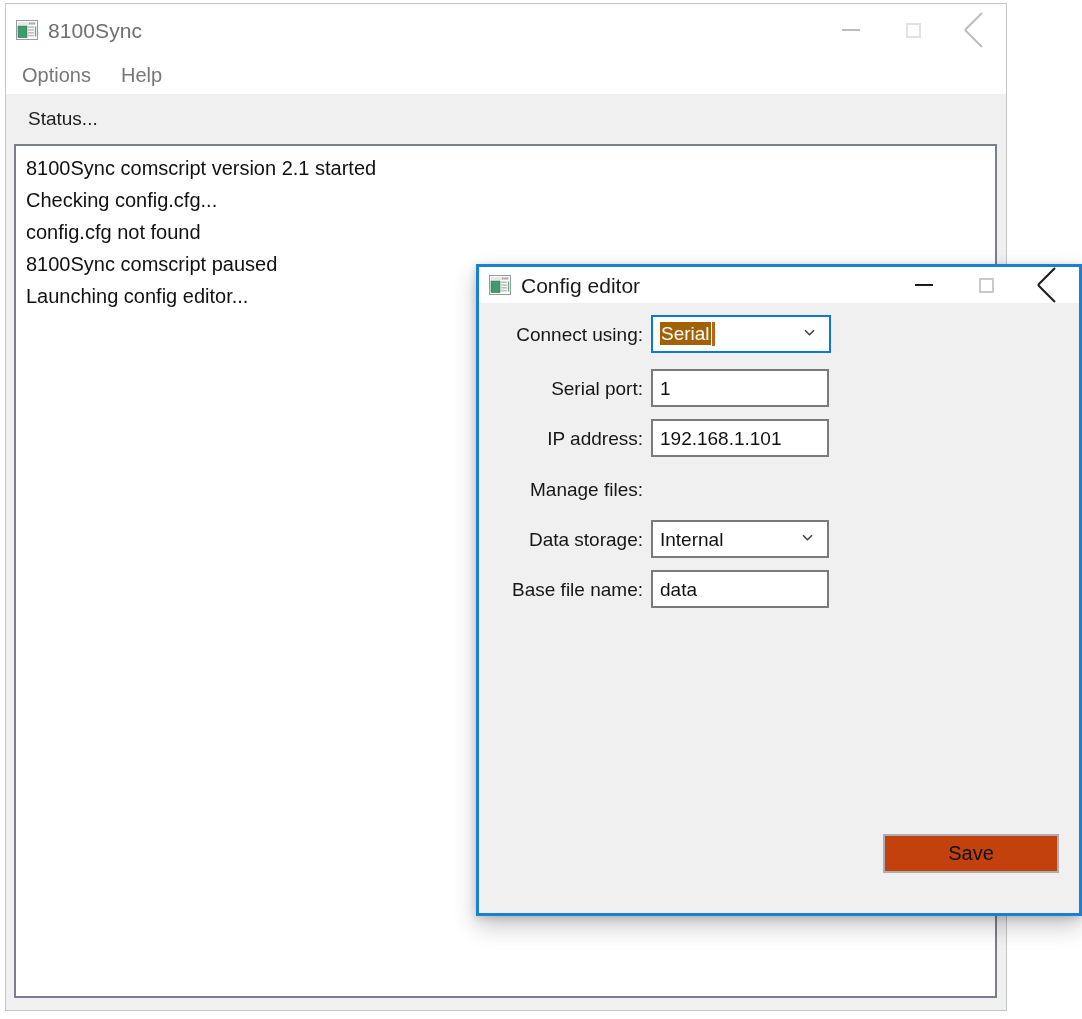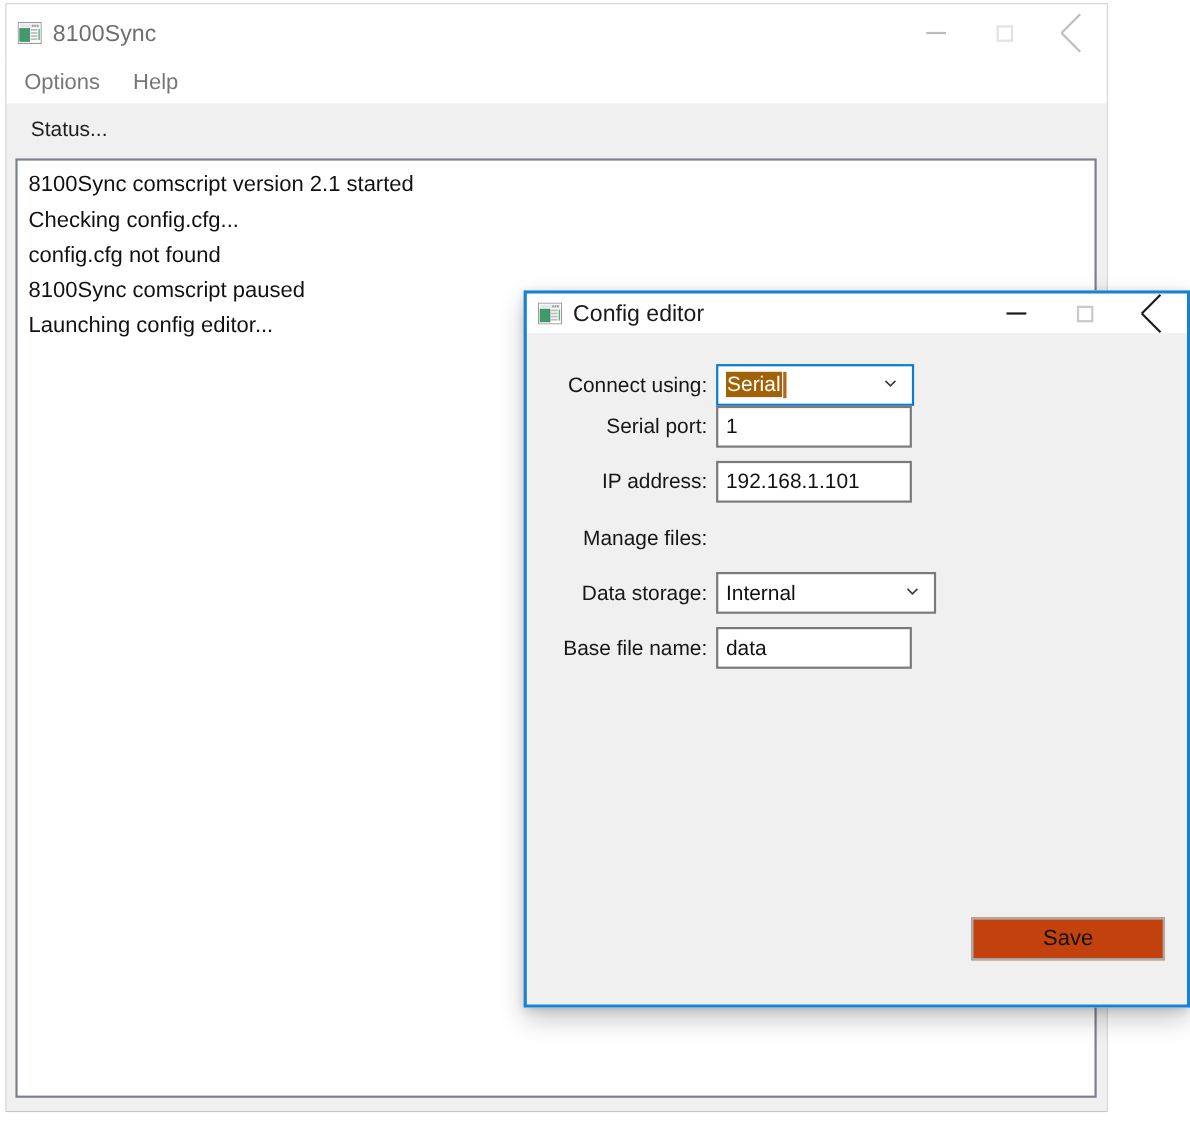--- a/index.html
+++ b/index.html
@@ -355,21 +355,21 @@
         <span class="cap-max-glyph"></span>
       </div>
       <div class="caption-btn">
         <span class="cap-close-glyph"></span>
       </div>
     </div>
   </div>
 
   <div id="dlg-client">
 
-    <div class="field-row" style="top:28px;">
+    <div class="field-row" style="top:12px;">
       <span class="field-label">Connect using:</span>
       <div class="field-control focused" style="width:180px;">
         <span class="ctl-text selected">Serial</span>
           <span class="caret"></span>
         <svg class="chevron" viewBox="0 0 11 11">
           <path d="M1 3.3 L5.5 7.8 L10 3.3" fill="none" stroke="#3c3c3c" stroke-width="1.5"></path>
         </svg>
       </div>
     </div>
 
@@ -386,21 +386,21 @@
         <span class="ctl-text">192.168.1.101</span>
       </div>
     </div>
 
     <div class="field-row" style="top:167px;">
       <span class="field-label">Manage files:</span>
     </div>
 
     <div class="field-row" style="top:217px;">
       <span class="field-label">Data storage:</span>
-      <div class="field-control" style="width:200px;">
+      <div class="field-control" style="width:178px;">
         <span class="ctl-text">Internal</span>
         <svg class="chevron" viewBox="0 0 11 11">
           <path d="M1 3.3 L5.5 7.8 L10 3.3" fill="none" stroke="#3c3c3c" stroke-width="1.5"></path>
         </svg>
       </div>
     </div>
 
     <div class="field-row" style="top:267px;">
       <span class="field-label">Base file name:</span>
       <div class="field-control" style="width:178px;">

